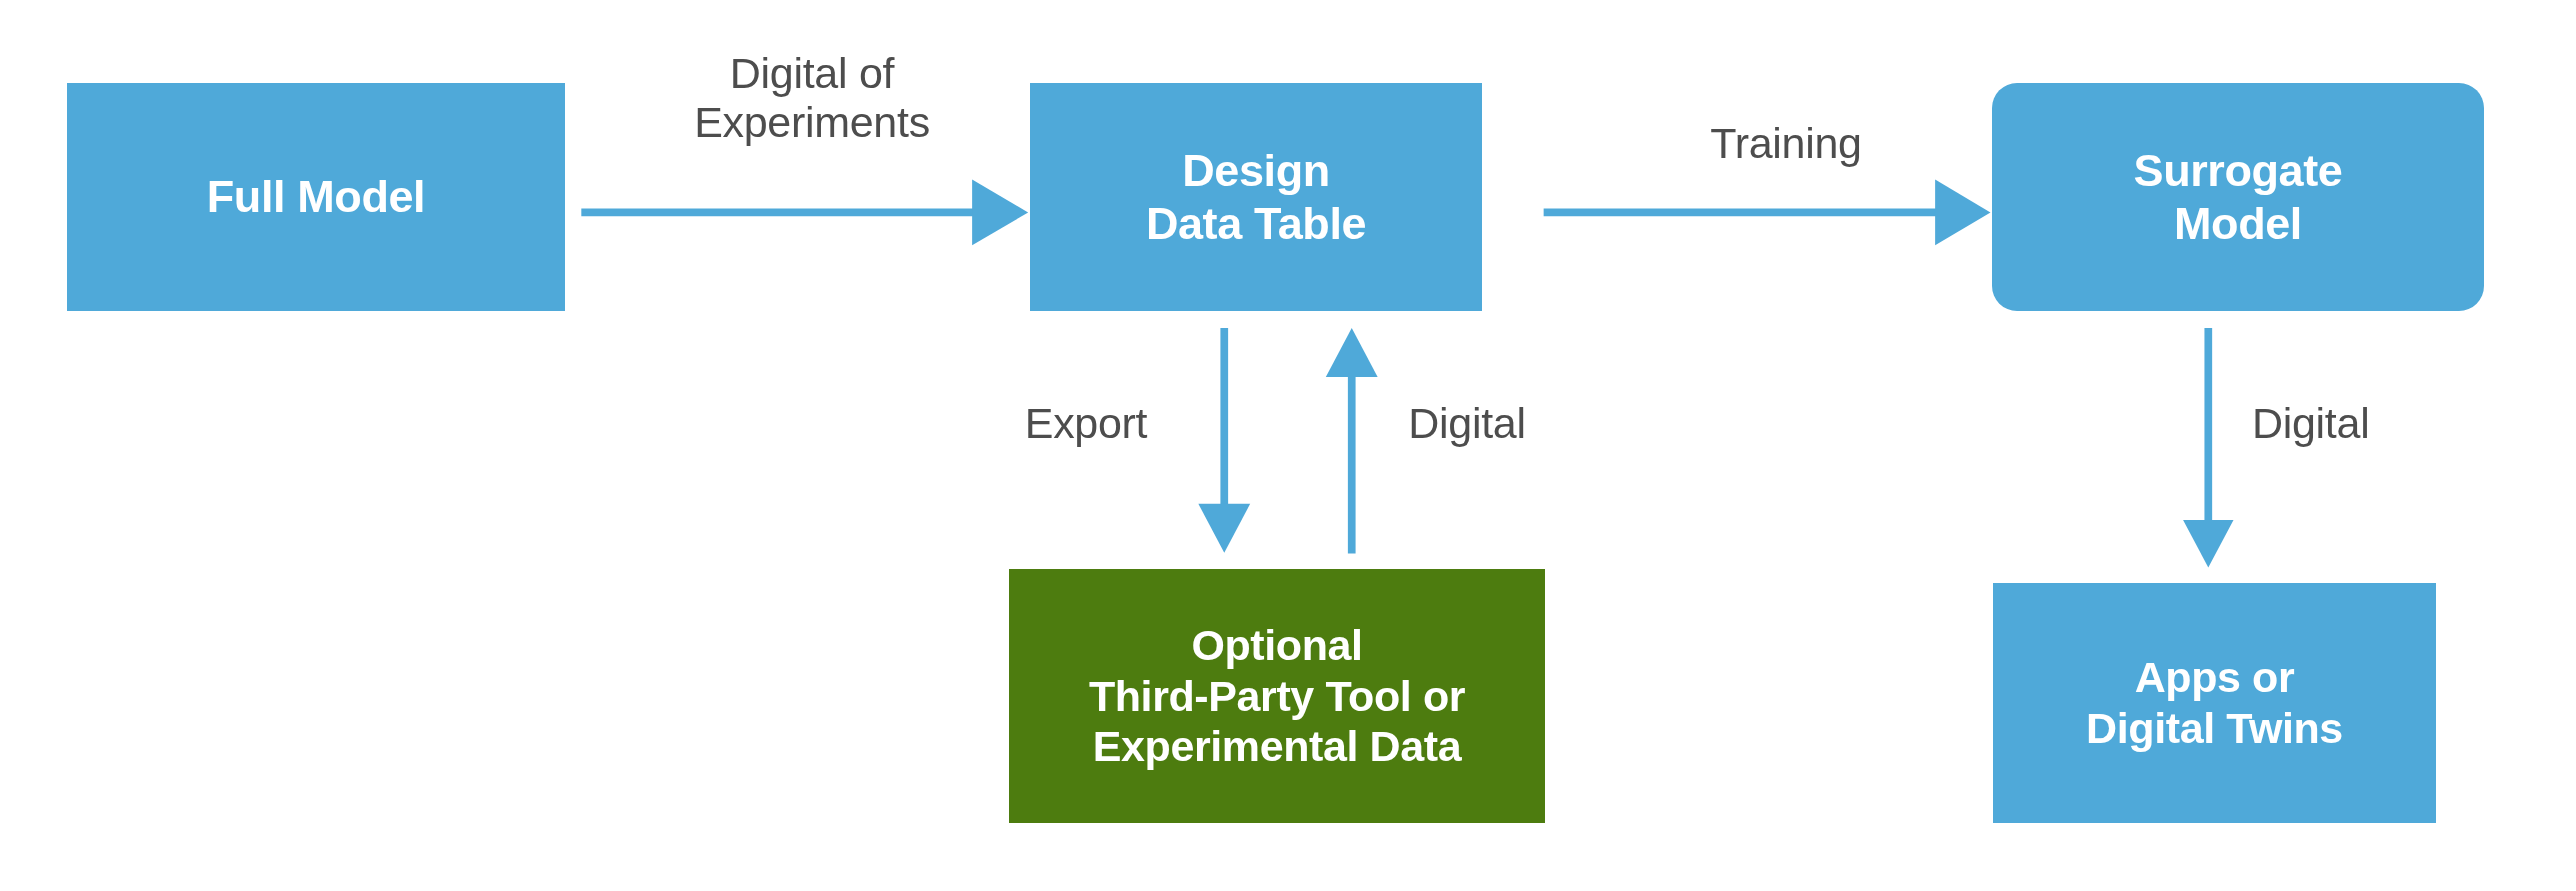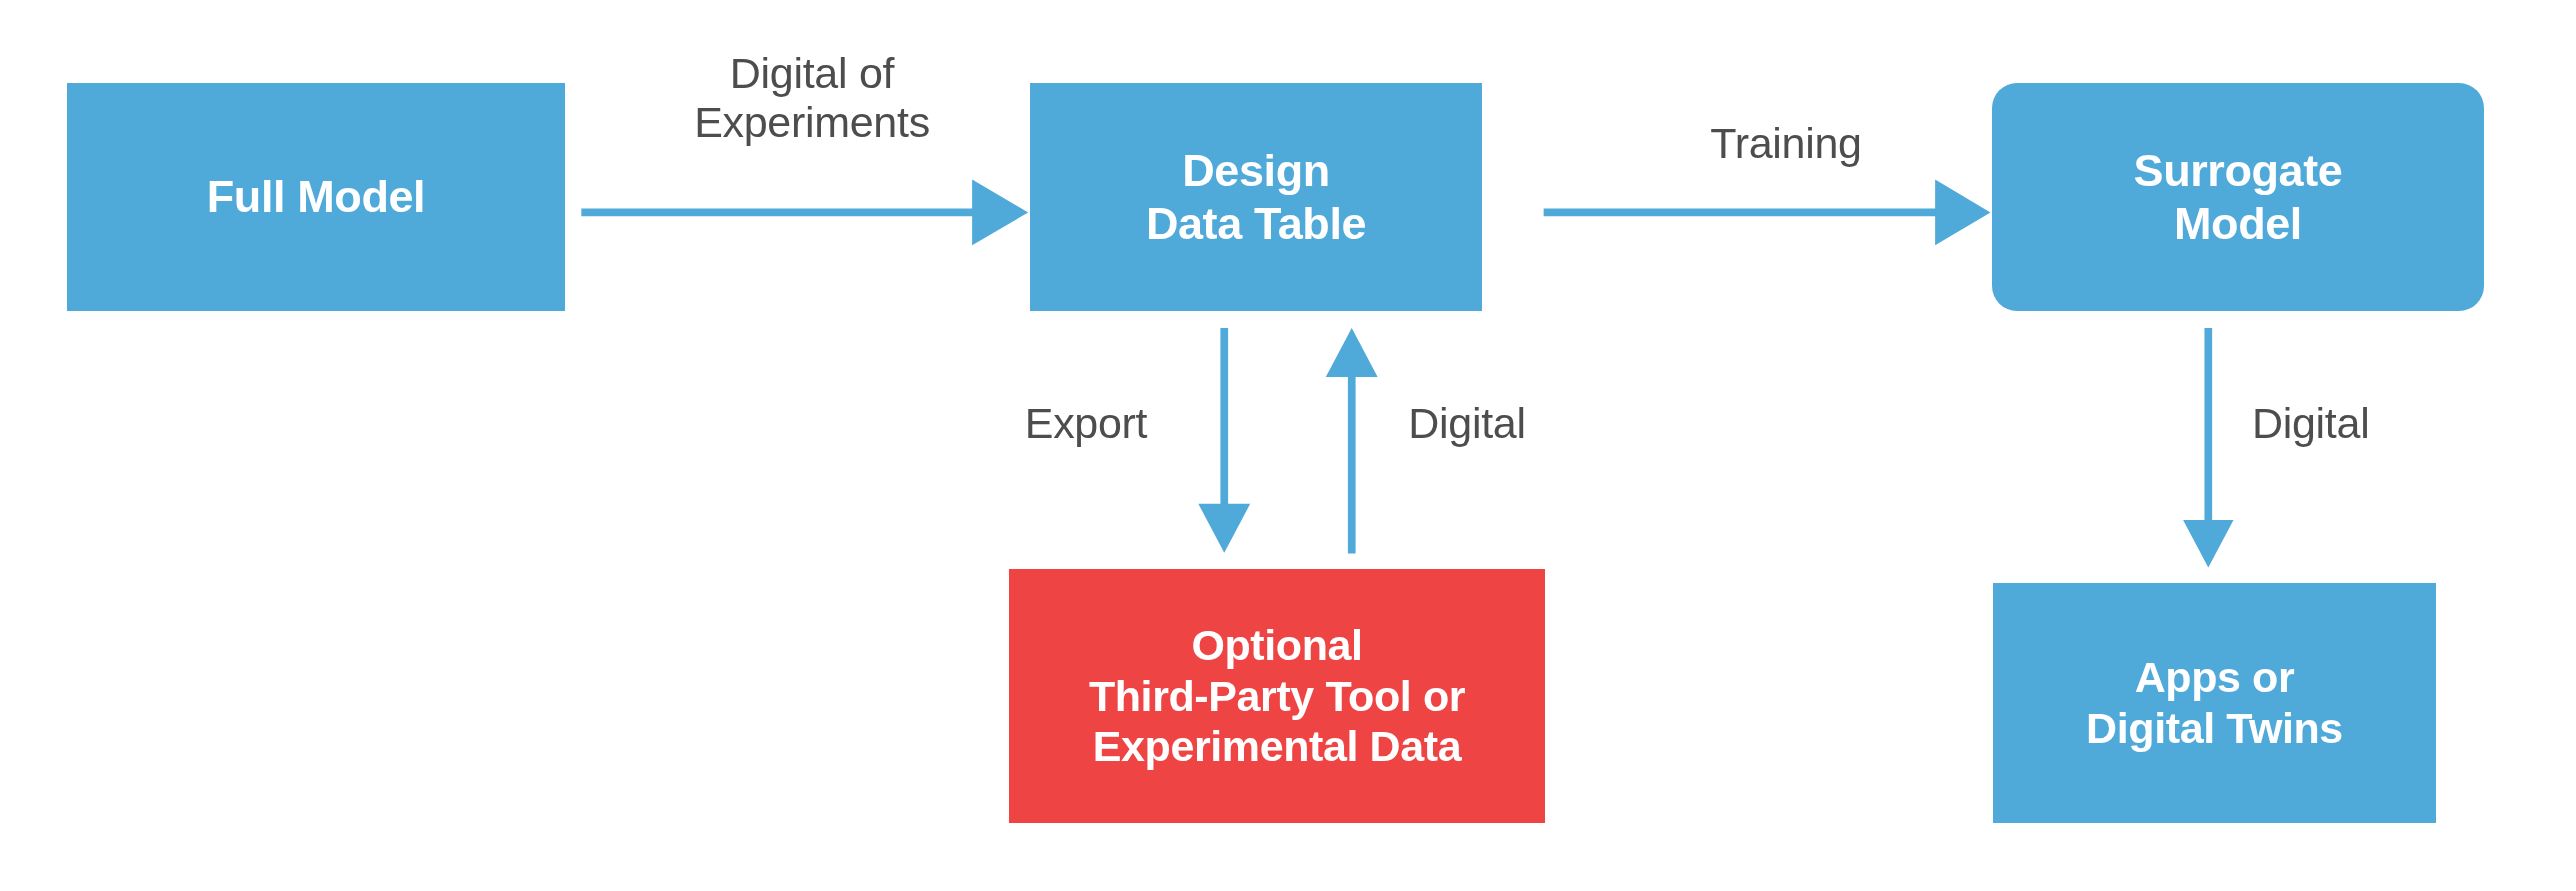--- a/index.html
+++ b/index.html
@@ -25,21 +25,21 @@
     text-align: center;
     color: #ffffff;
     font-weight: bold;
     line-height: 1.18;
     letter-spacing: -0.4px;
     box-sizing: border-box;
     padding: 2.8px 7px;
     white-space: pre-line;
   }
   .node-light { background: #4FA9D9; }
-  .node-dark  { background: #ef4444; }
+  .node-dark  { background: #4d7c0f; }
 
   .edge-label {
     position: absolute;
     color: #4D4D4D;
     font-weight: normal;
     text-align: center;
     line-height: 1.15;
     white-space: pre-line;
     letter-spacing: -0.3px;
   }

